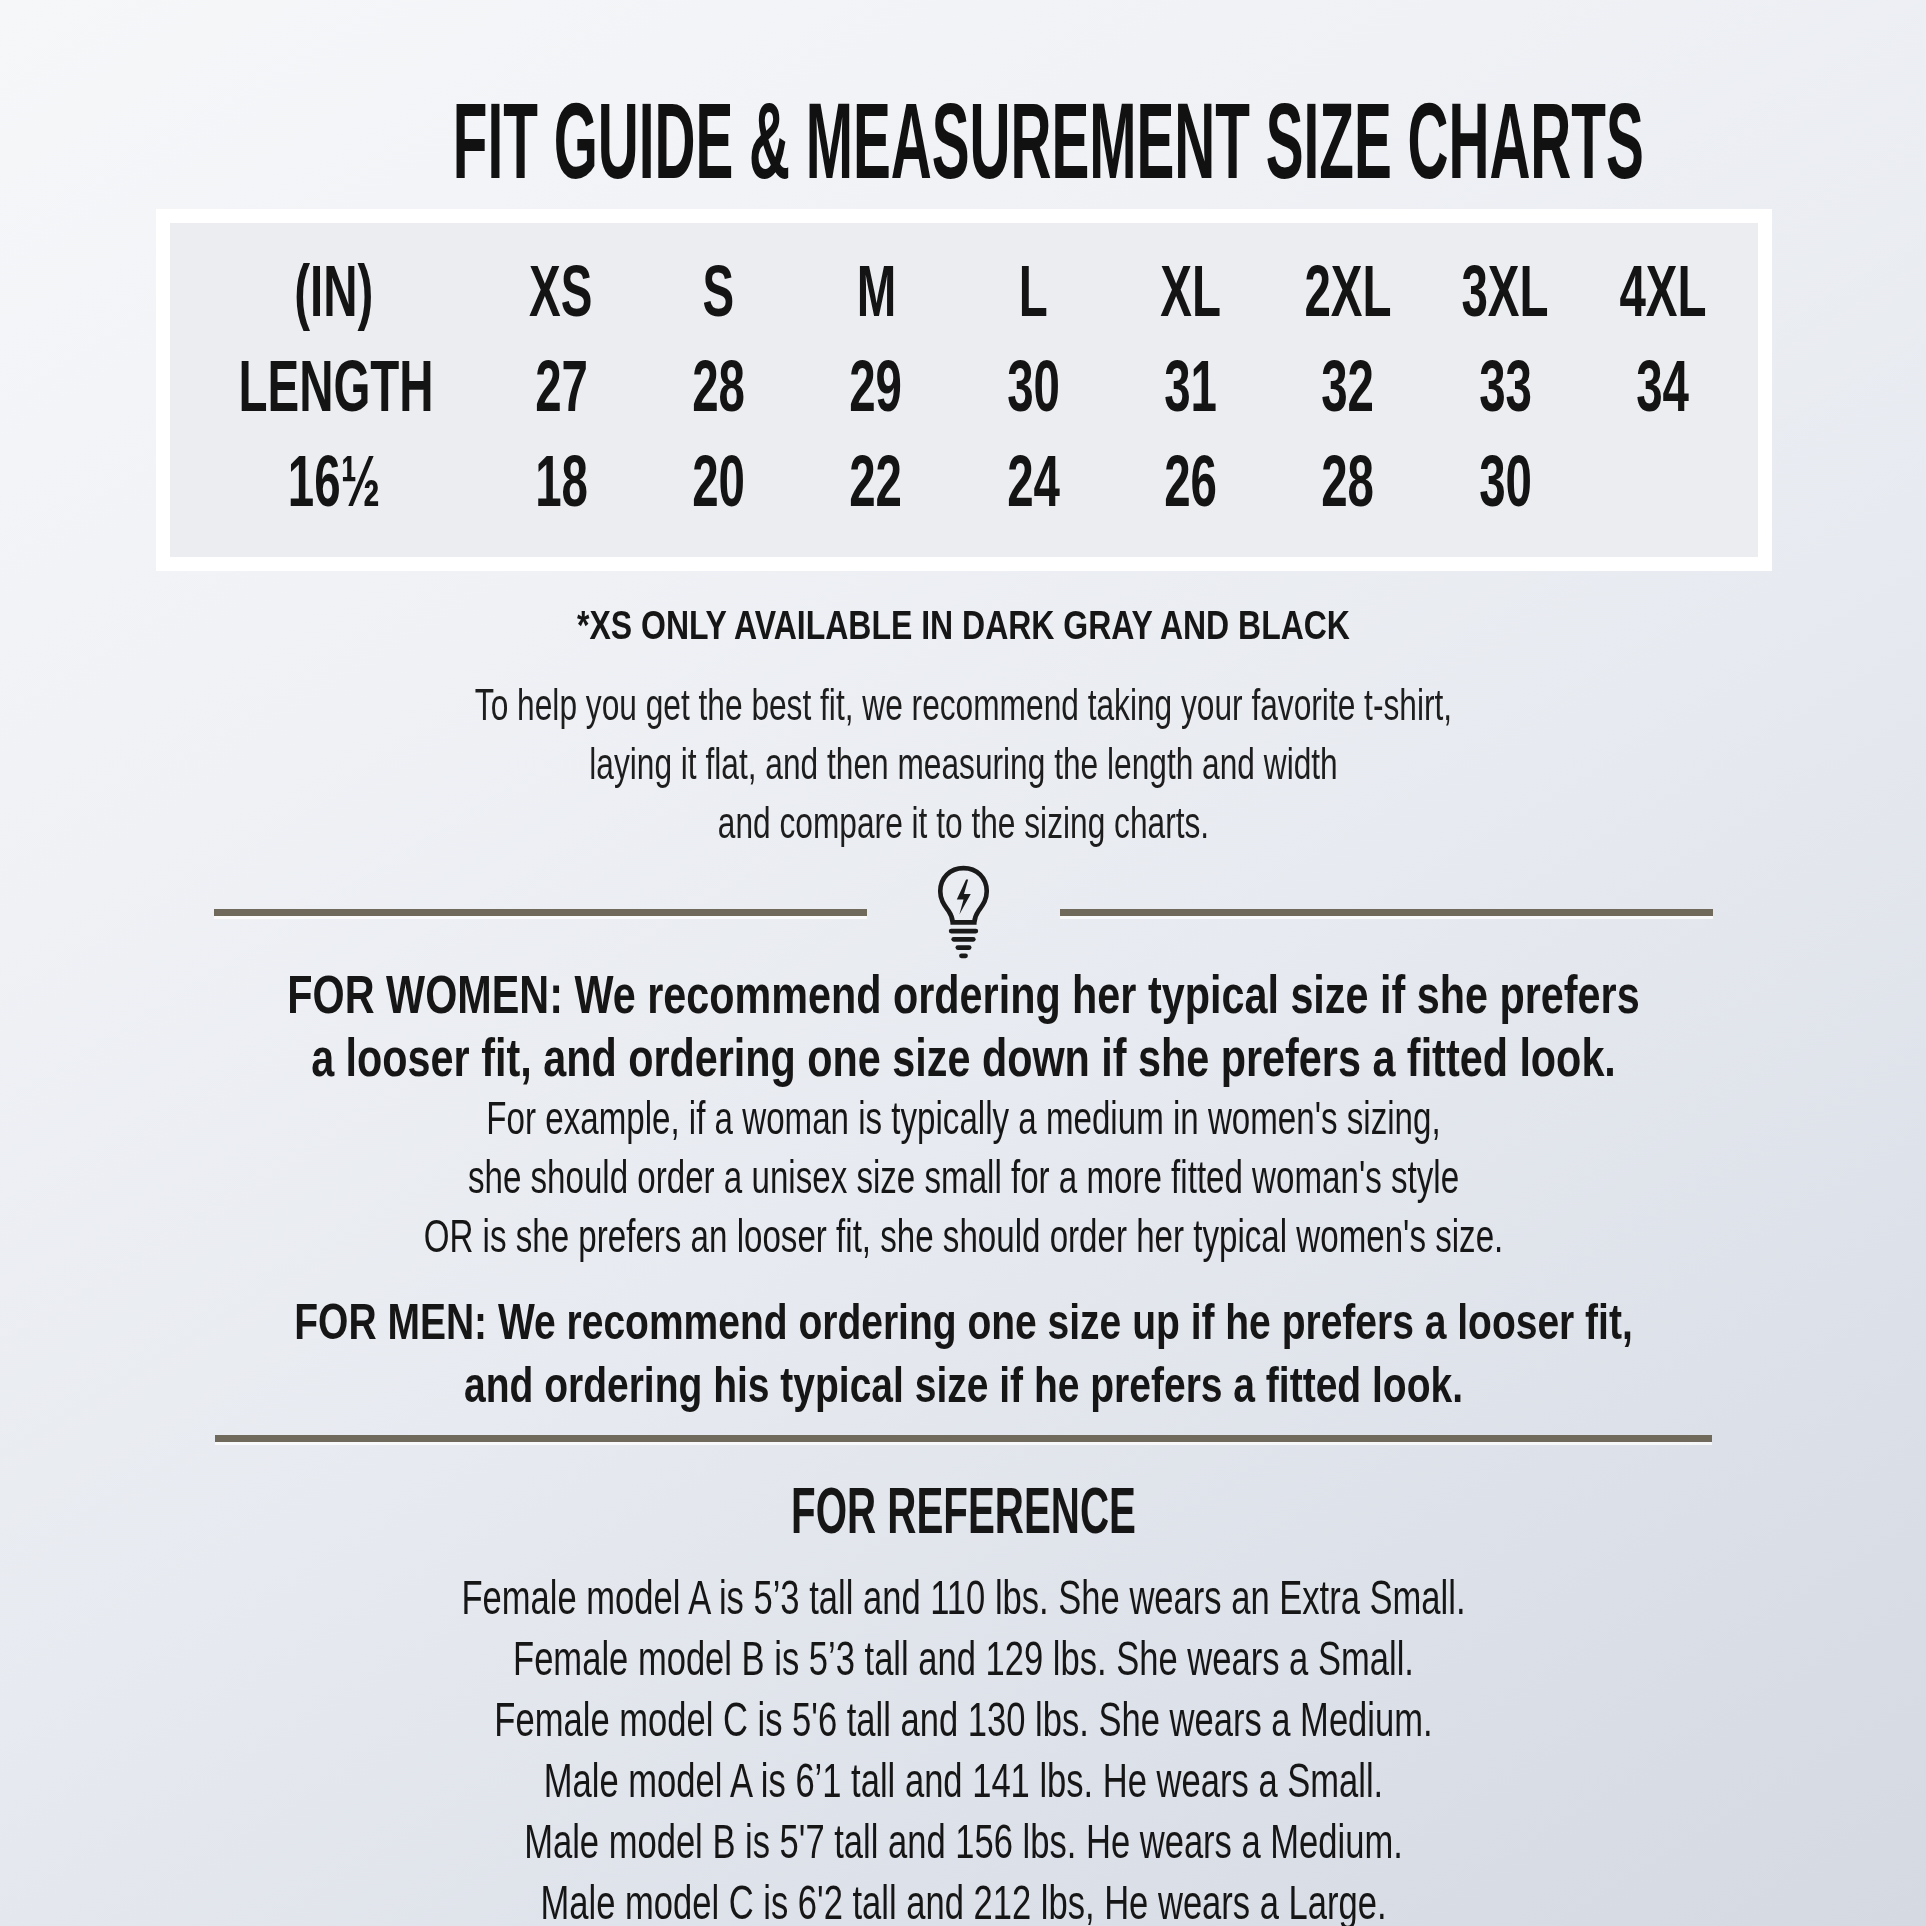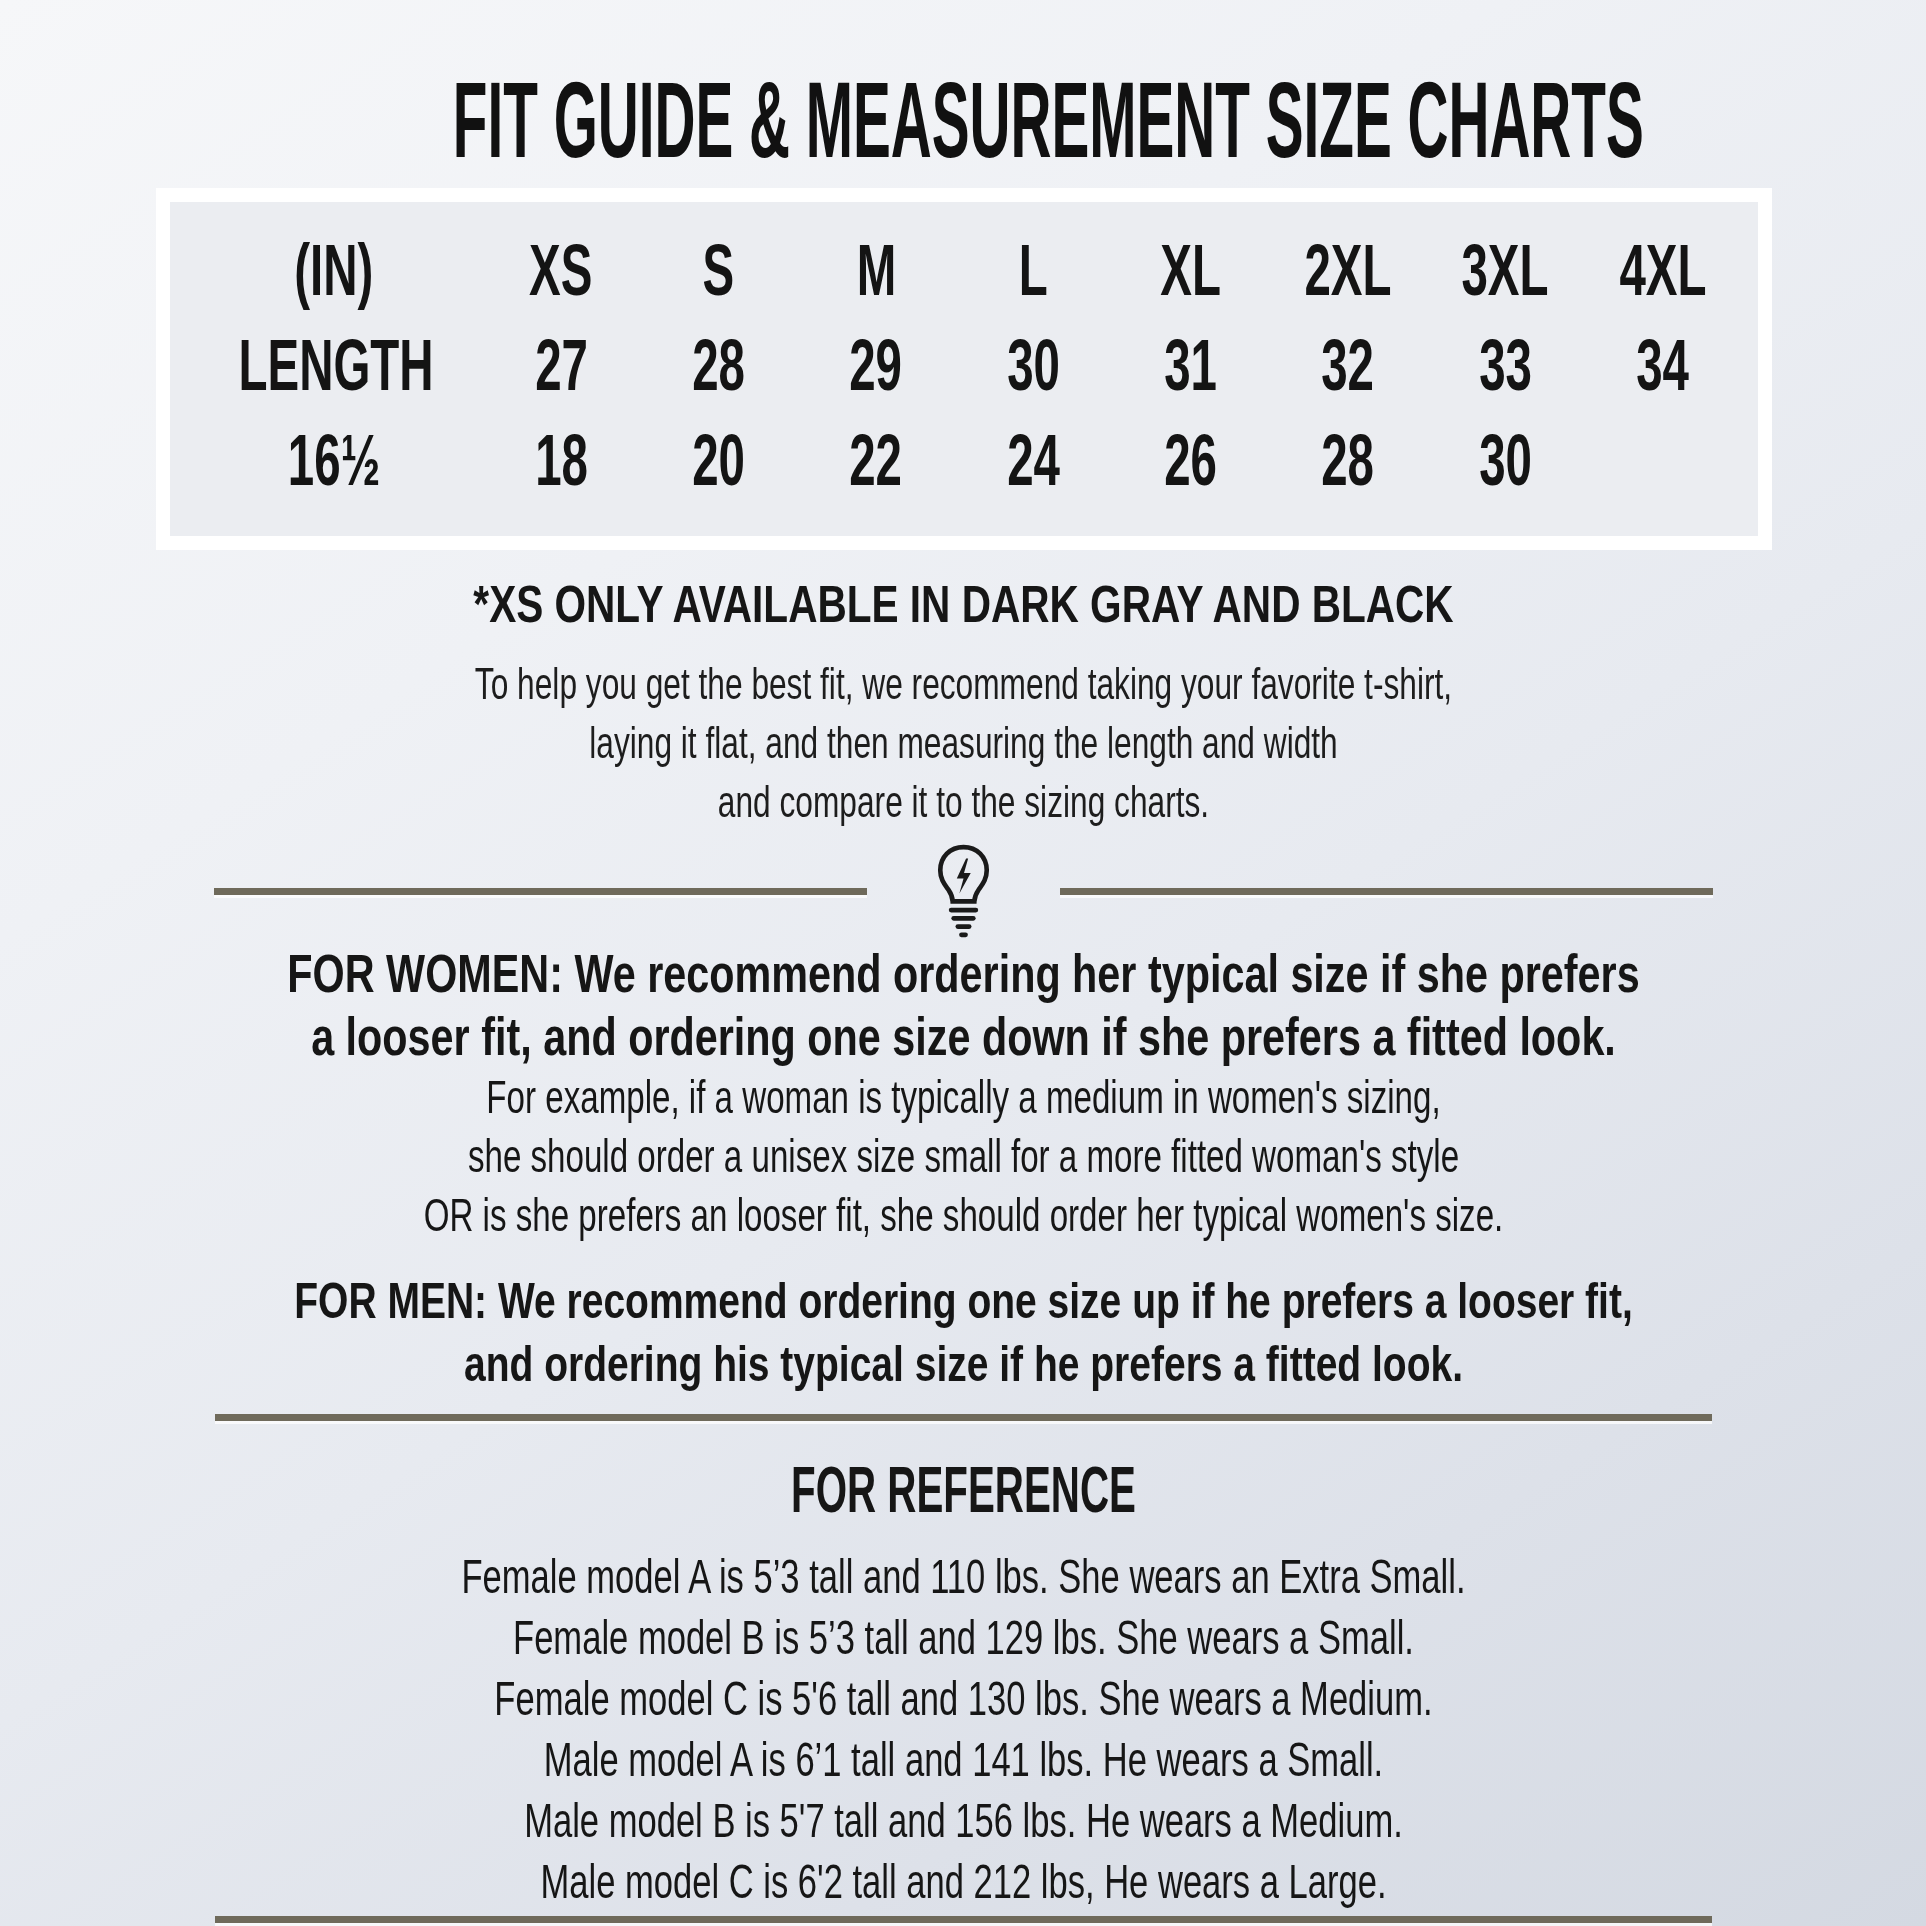--- a/index.html
+++ b/index.html
@@ -9,38 +9,38 @@
     color:#161616;
     background:linear-gradient(148deg,#f6f7f9 0%,#eff1f5 30%,#e7eaf0 55%,#dde1e9 78%,#d4d9e2 100%);
   }
   .center{text-align:center;}
   
   .cx{display:block;transform:scaleX(0.72);transform-origin:50% 50%;white-space:nowrap;}
   .cx-bold{display:block;transform:scaleX(0.78);transform-origin:50% 50%;white-space:nowrap;font-weight:700;}
   .cxi{display:inline-block;transform:scaleX(0.65);transform-origin:50% 50%;white-space:nowrap;}
 
   .title{
-    padding-top:65px;font-size:107px;line-height:111px;font-weight:700;
+    padding-top:86px;font-size:107px;line-height:111px;font-weight:700;
     letter-spacing:0px;color:#111;
   }
   .title .cx-bold{transform:scaleX(0.53);}
 
   .size-panel{
     box-sizing:border-box;margin:12px auto 0 auto;width:1616px;height:362px;
     border:14px solid #ffffff;background:#ebedf1;
     padding:30px 16px 0 16px;
   }
   .size-grid{
     display:grid;grid-template-columns:297px repeat(8,1fr);
     grid-auto-rows:75px;row-gap:20px;align-items:center;
     font-size:73px;font-weight:700;color:#141414;text-align:center;
   }
   .cell{overflow:visible;}
 
-  .footnote{margin-top:32px;font-size:52px;line-height:44px;}
+  .footnote{margin-top:32px;font-size:41px;line-height:44px;}
   .intro{margin-top:28px;font-size:44px;line-height:59px;color:#1d1d1d;}
 
   .tip-row{
     margin-top:12px;height:97px;
     display:flex;align-items:center;justify-content:center;gap:63px;
   }
   .rule{
     height:7px;background:#6f6a5b;
     box-shadow:0 3px 0 rgba(255,255,255,0.75);
   }

